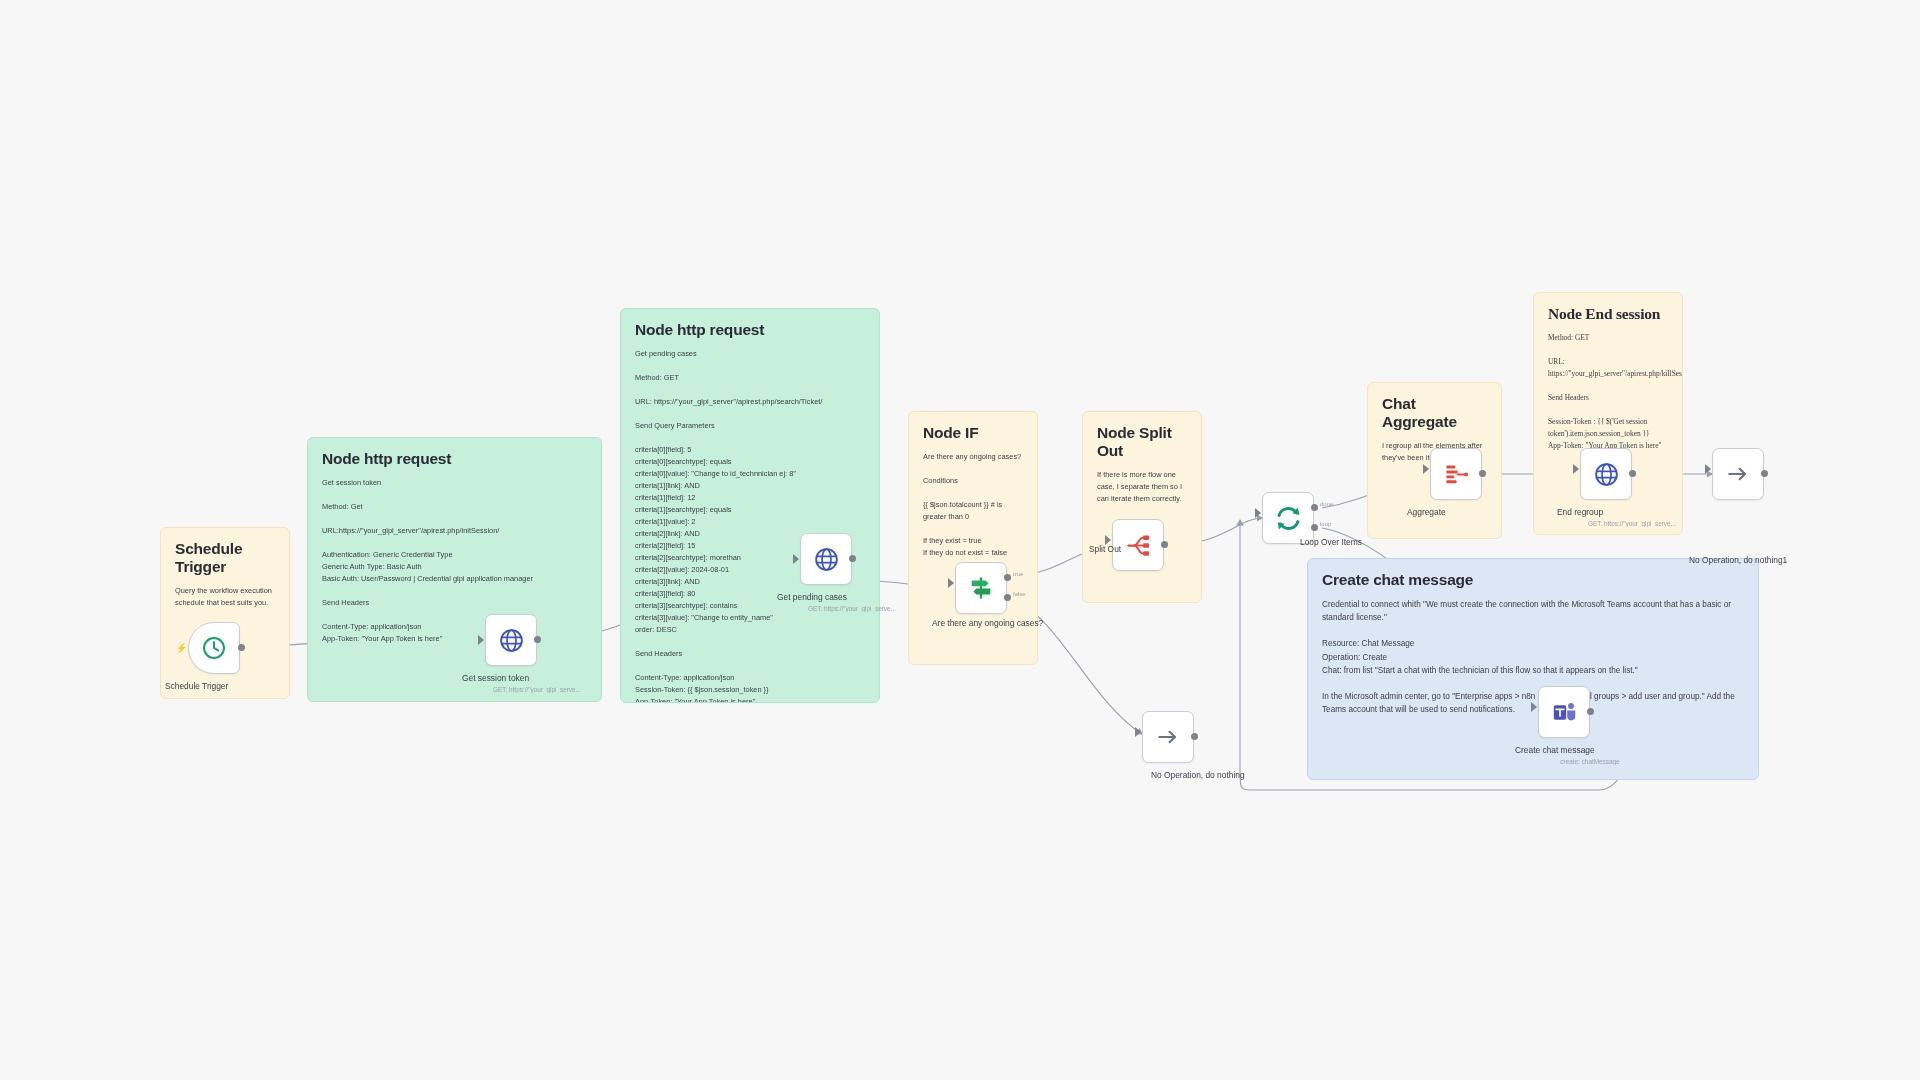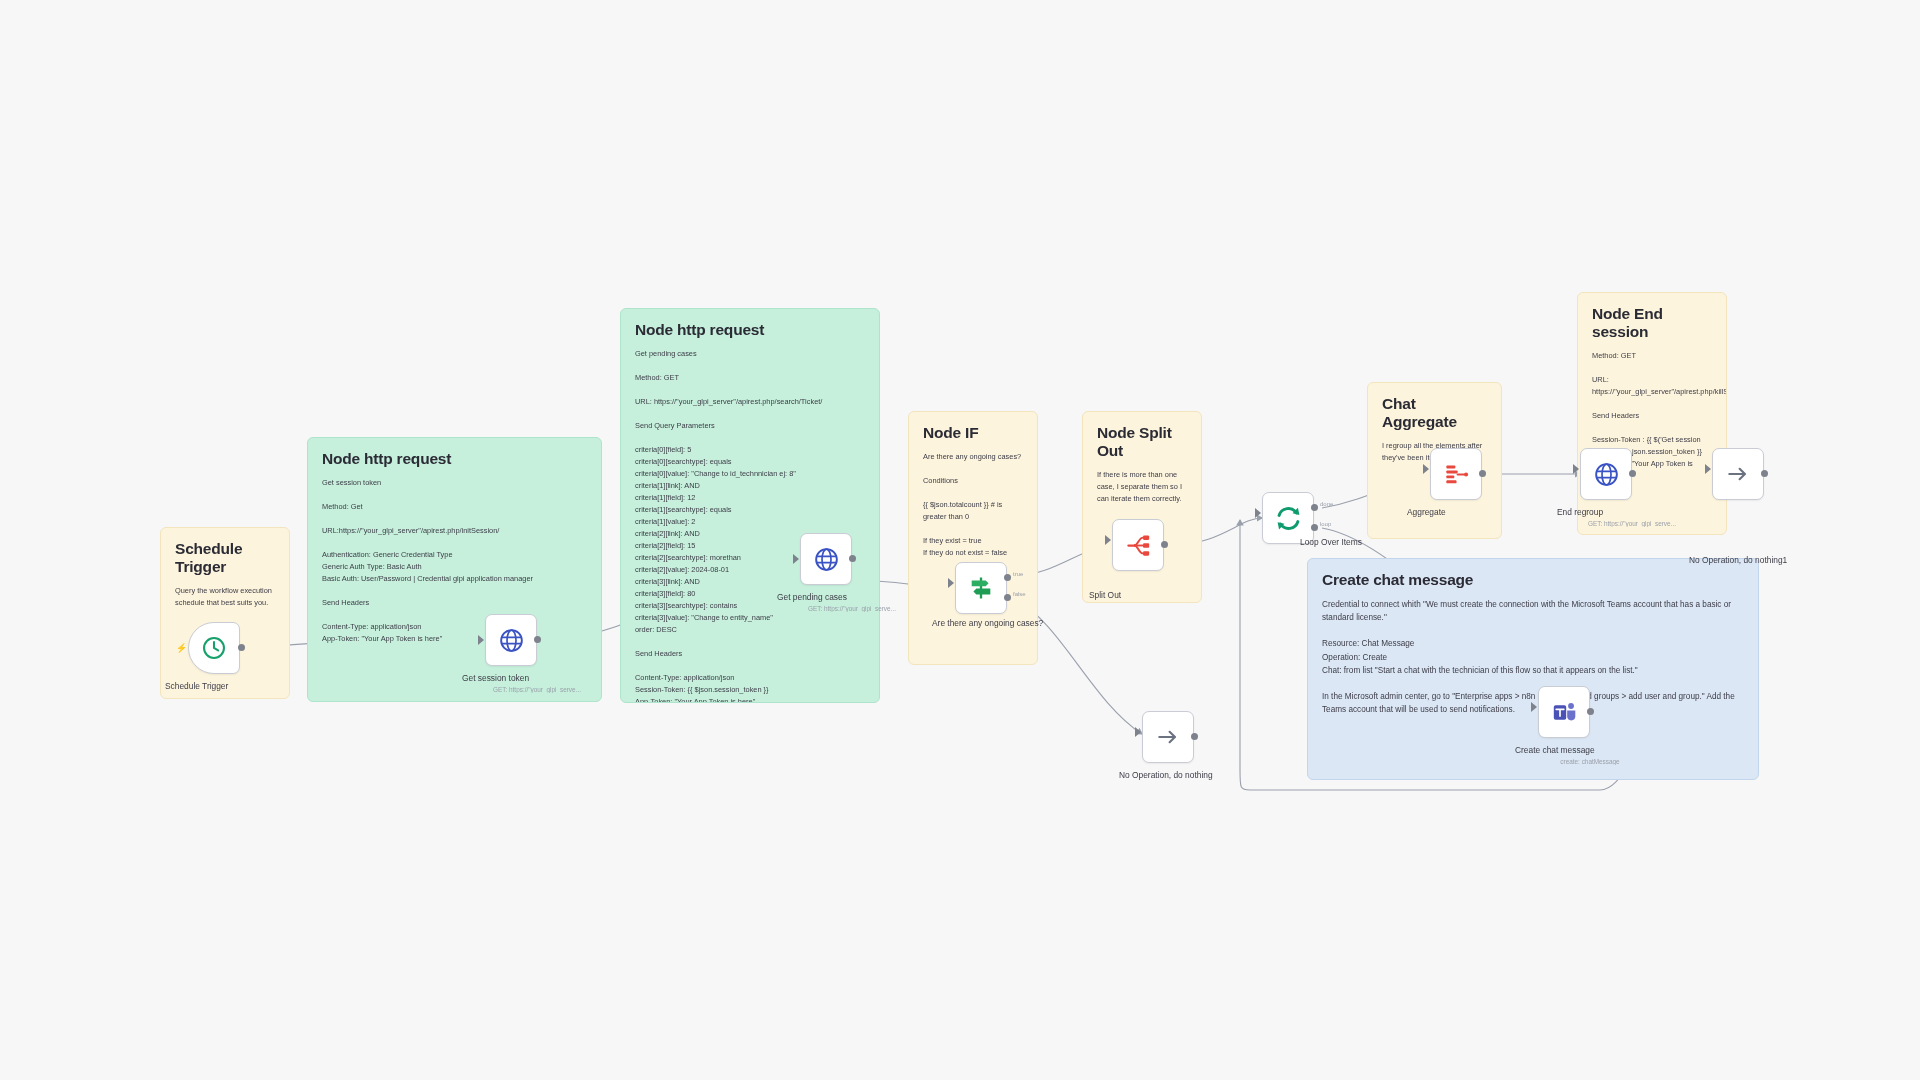--- a/index.html
+++ b/index.html
@@ -214,29 +214,29 @@
 Conditions
 
 {{ $json.totalcount }} # is greater than 0
 
 If they exist = true
 If they do not exist = false</div>
   </div>
 
   <div class="sticky yellow" style="left:1082px; top:411px; width:120px; height:192px;">
     <h2>Node Split Out</h2>
-    <div class="body">If there is more than one case, I separate them so I can iterate them correctly.</div>
+    <div class="body">If there is more flow one case, I separate them so I can iterate them correctly.</div>
   </div>
 
   <div class="sticky yellow" style="left:1367px; top:382px; width:135px; height:157px;">
     <h2>Chat Aggregate</h2>
     <div class="body">I regroup all the elements after they've been iterated.</div>
   </div>
 
-  <div class="sticky yellow" style="left:1577px; top:292px; width:150px; height:243px;">
+  <div class="sticky yellow" style="left:1533px; top:292px; width:150px; height:243px;font-family:Liberation Serif, serif;">
     <h2>Node End session</h2>
     <div class="body">Method: GET
 
 URL:
 https://"your_glpi_server"/apirest.php/killSession/
 
 Send Headers
 
 Session-Token : {{ $('Get session token').item.json.session_token }}
 App-Token: "Your App Token is here"</div>
@@ -307,21 +307,21 @@
       <path d="M3 12 H8" stroke="#e8483d" stroke-width="2" stroke-linecap="round"></path>
       <path d="M8 12 C12 12, 12 5, 16 5" stroke="#e8483d" stroke-width="1.7" fill="none"></path>
       <path d="M8 12 C12 12, 12 12, 16 12" stroke="#e8483d" stroke-width="1.7" fill="none"></path>
       <path d="M8 12 C12 12, 12 19, 16 19" stroke="#e8483d" stroke-width="1.7" fill="none"></path>
       <rect x="16" y="3" width="5.5" height="4" rx="1" fill="#e8483d"></rect>
       <rect x="16" y="10" width="5.5" height="4" rx="1" fill="#e8483d"></rect>
       <rect x="16" y="17" width="5.5" height="4" rx="1" fill="#e8483d"></rect>
     </svg>
   </div>
   <div class="port" style="left:1161px; top:541px;"></div>
-  <div class="node-label" style="left:1138px; top:590px;">Split Out</div>
+  <div class="node-label" style="left:1138px; top:544px;">Split Out</div>
 
   <div class="port-in" style="left:1255px; top:508px;"></div>
   <div class="node" style="left:1262px; top:492px;">
     <svg class="icon" width="29" height="29" viewBox="0 0 24 24">
       <path d="M4.2 9.5 A8 8 0 0 1 18.6 7.4" fill="none" stroke="#0f9b6e" stroke-width="2.4" stroke-linecap="round"></path>
       <polygon points="19.8,3 21,9 15.4,7.6" fill="#0f9b6e"></polygon>
       <path d="M19.8 14.5 A8 8 0 0 1 5.4 16.6" fill="none" stroke="#0f9b6e" stroke-width="2.4" stroke-linecap="round"></path>
       <polygon points="4.2,21 3,15 8.6,16.4" fill="#0f9b6e"></polygon>
     </svg>
   </div>
@@ -368,21 +368,21 @@
   <div class="node-label" style="left:1738px; top:507px;margin-top:48px;">No Operation, do nothing1</div>
 
   <div class="port-in" style="left:1135px; top:727px;"></div>
   <div class="node" style="left:1142px; top:711px;">
     <svg class="icon" width="26" height="26" viewBox="0 0 24 24">
       <path d="M4 12 H18" stroke="#6b7280" stroke-width="2" stroke-linecap="round"></path>
       <path d="M13.5 7.2 L18.4 12 L13.5 16.8" fill="none" stroke="#6b7280" stroke-width="2" stroke-linecap="round" stroke-linejoin="round"></path>
     </svg>
   </div>
   <div class="port" style="left:1191px; top:733px;"></div>
-  <div class="node-label" style="left:1168px; top:770px;">No Operation, do nothing</div>
+  <div class="node-label" style="left:1200px; top:770px;">No Operation, do nothing</div>
 
   <div class="port-in" style="left:1531px; top:702px;"></div>
   <div class="node" style="left:1538px; top:686px;">
     <svg class="icon" width="27" height="27" viewBox="0 0 24 24">
       <rect x="2.5" y="5.5" width="11" height="13" rx="1.6" fill="#4a52b5"></rect>
       <path d="M4.6 9.2 H11.4 M8 9.2 V15.2" stroke="#ffffff" stroke-width="1.5" stroke-linecap="round"></path>
       <circle cx="17.8" cy="6.2" r="2.6" fill="#6b72cc"></circle>
       <path d="M14.4 10.2 H21.6 V15.4 A3.6 3.6 0 0 1 18 19 A3.6 3.6 0 0 1 14.4 15.4 Z" fill="#6b72cc"></path>
     </svg>
   </div>

